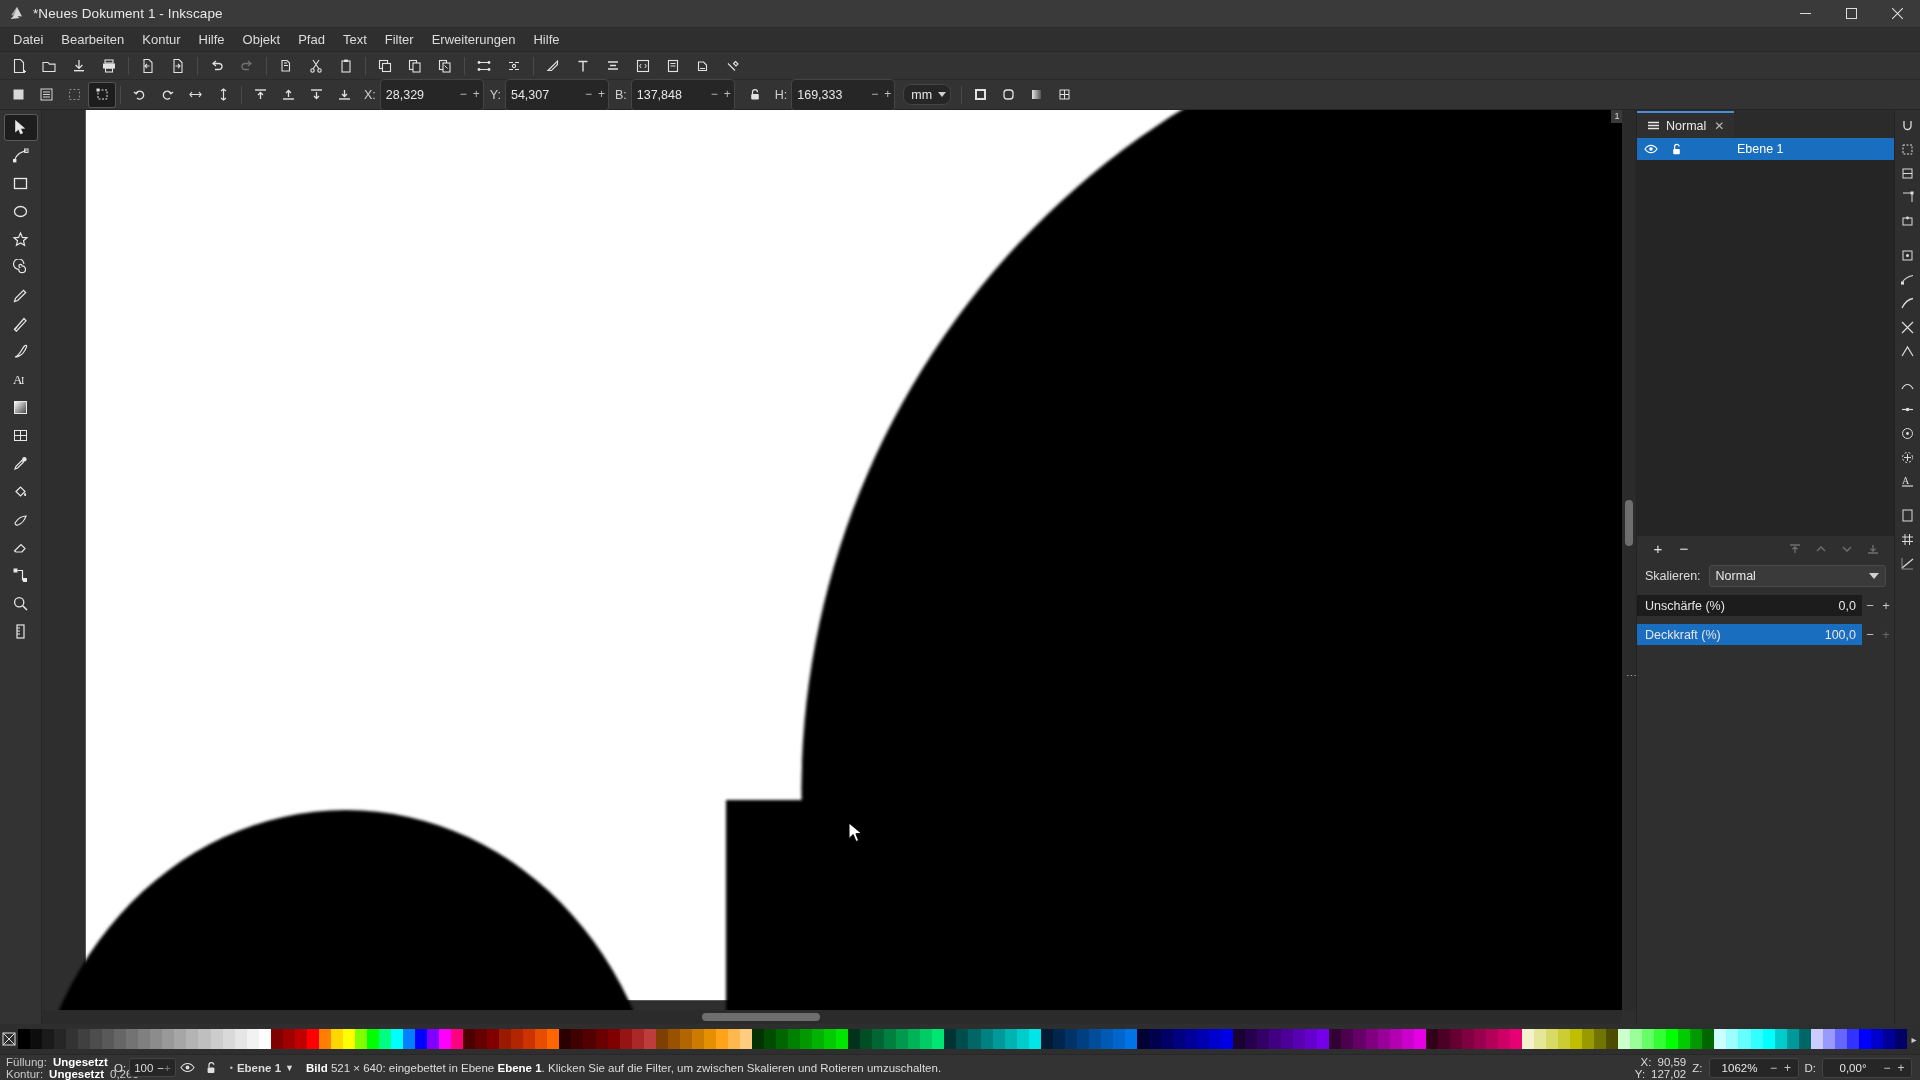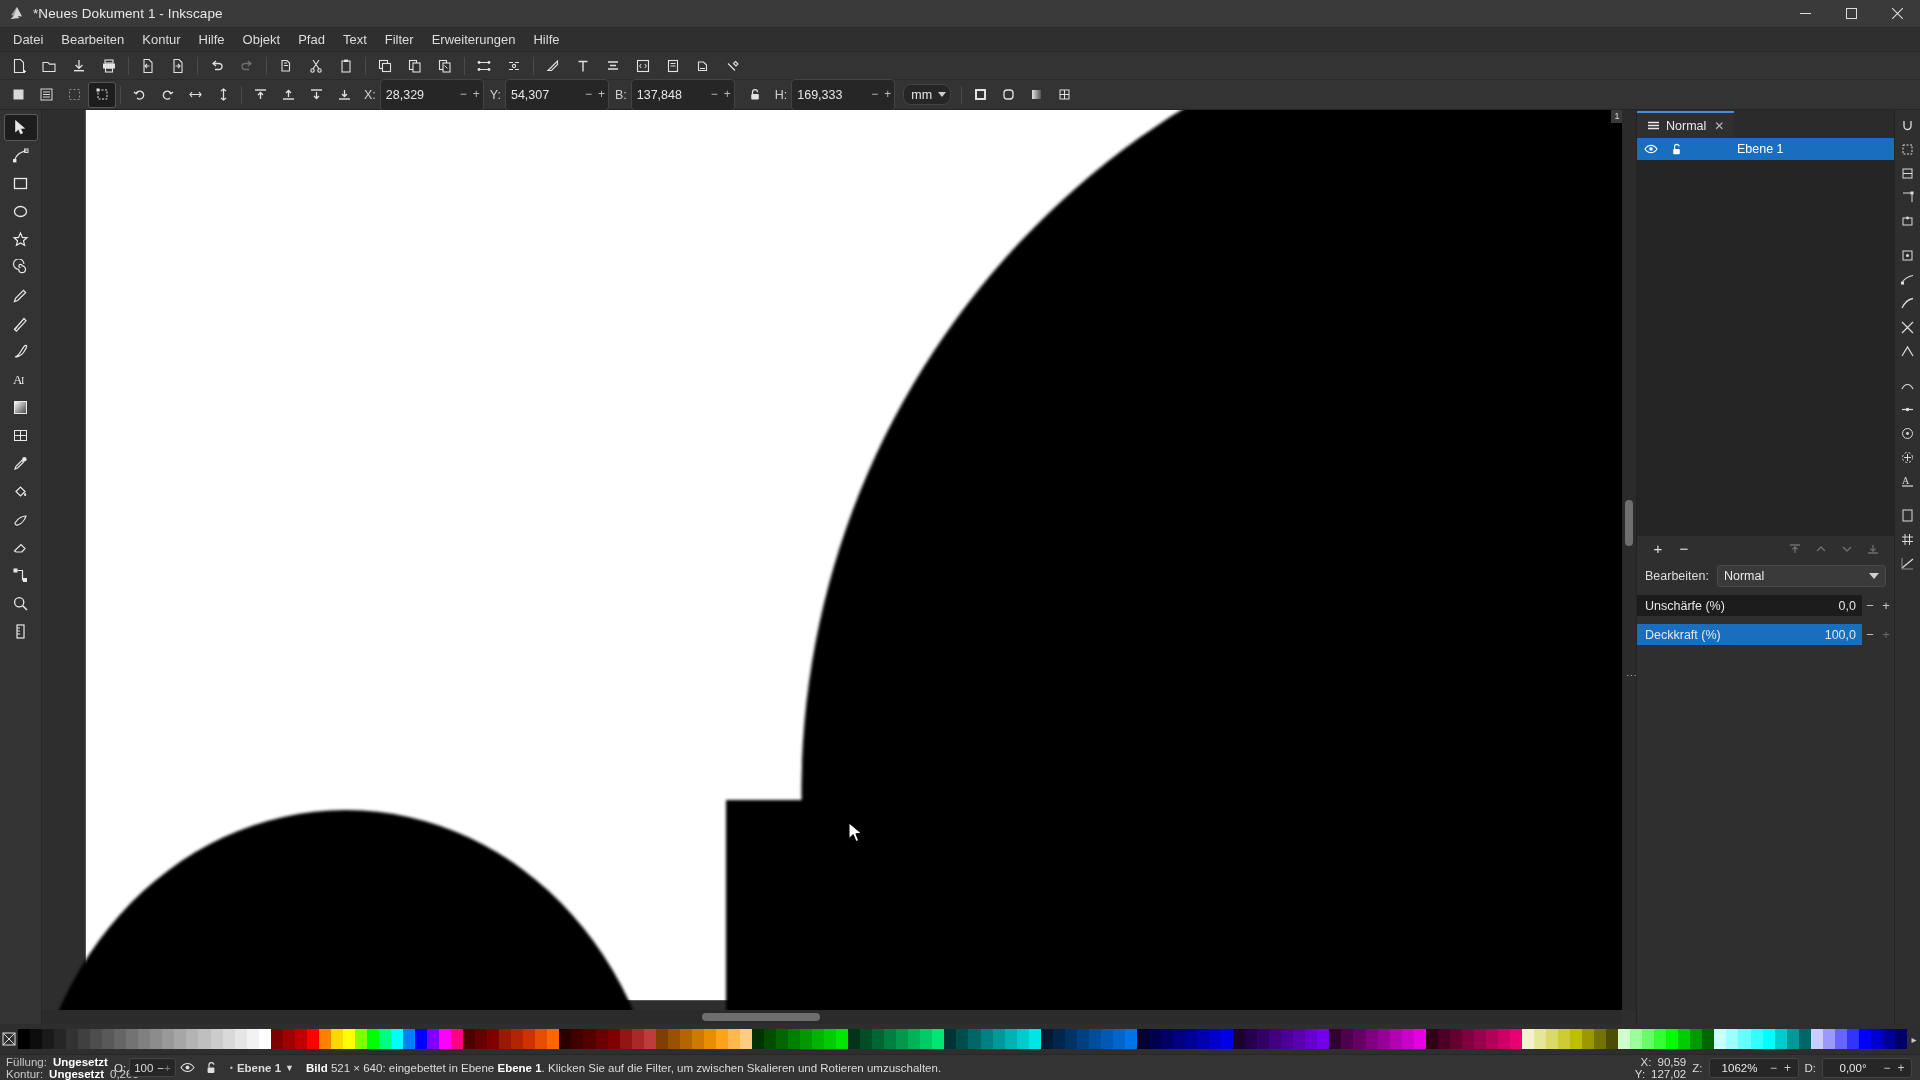--- a/index.html
+++ b/index.html
@@ -689,21 +689,21 @@
           </svg>
         </div>
       <div class="ltb dim">
         <svg width="14" height="14" viewBox="0 0 14 14">
             <path d="M2 11h10M7 3v6M4.4 6.6 7 9.2 9.6 6.6" fill="none" stroke="currentColor" stroke-width="1.3"></path>
           </svg>
         </div>
     </div>
 
     <div class="blendrow">
-      <span class="lbl">Bearbeiten:</span>
+      <span class="lbl">Skalieren:</span>
       <div class="blendsel">
         <span>Normal</span>
         <div class="caret2"></div>
       </div>
     </div>
 
     <div class="sliderrow">
       <div class="slider">
         <div class="fillbar" style="width:0%;"></div>
         <span class="stext">Unschärfe (%)</span>

